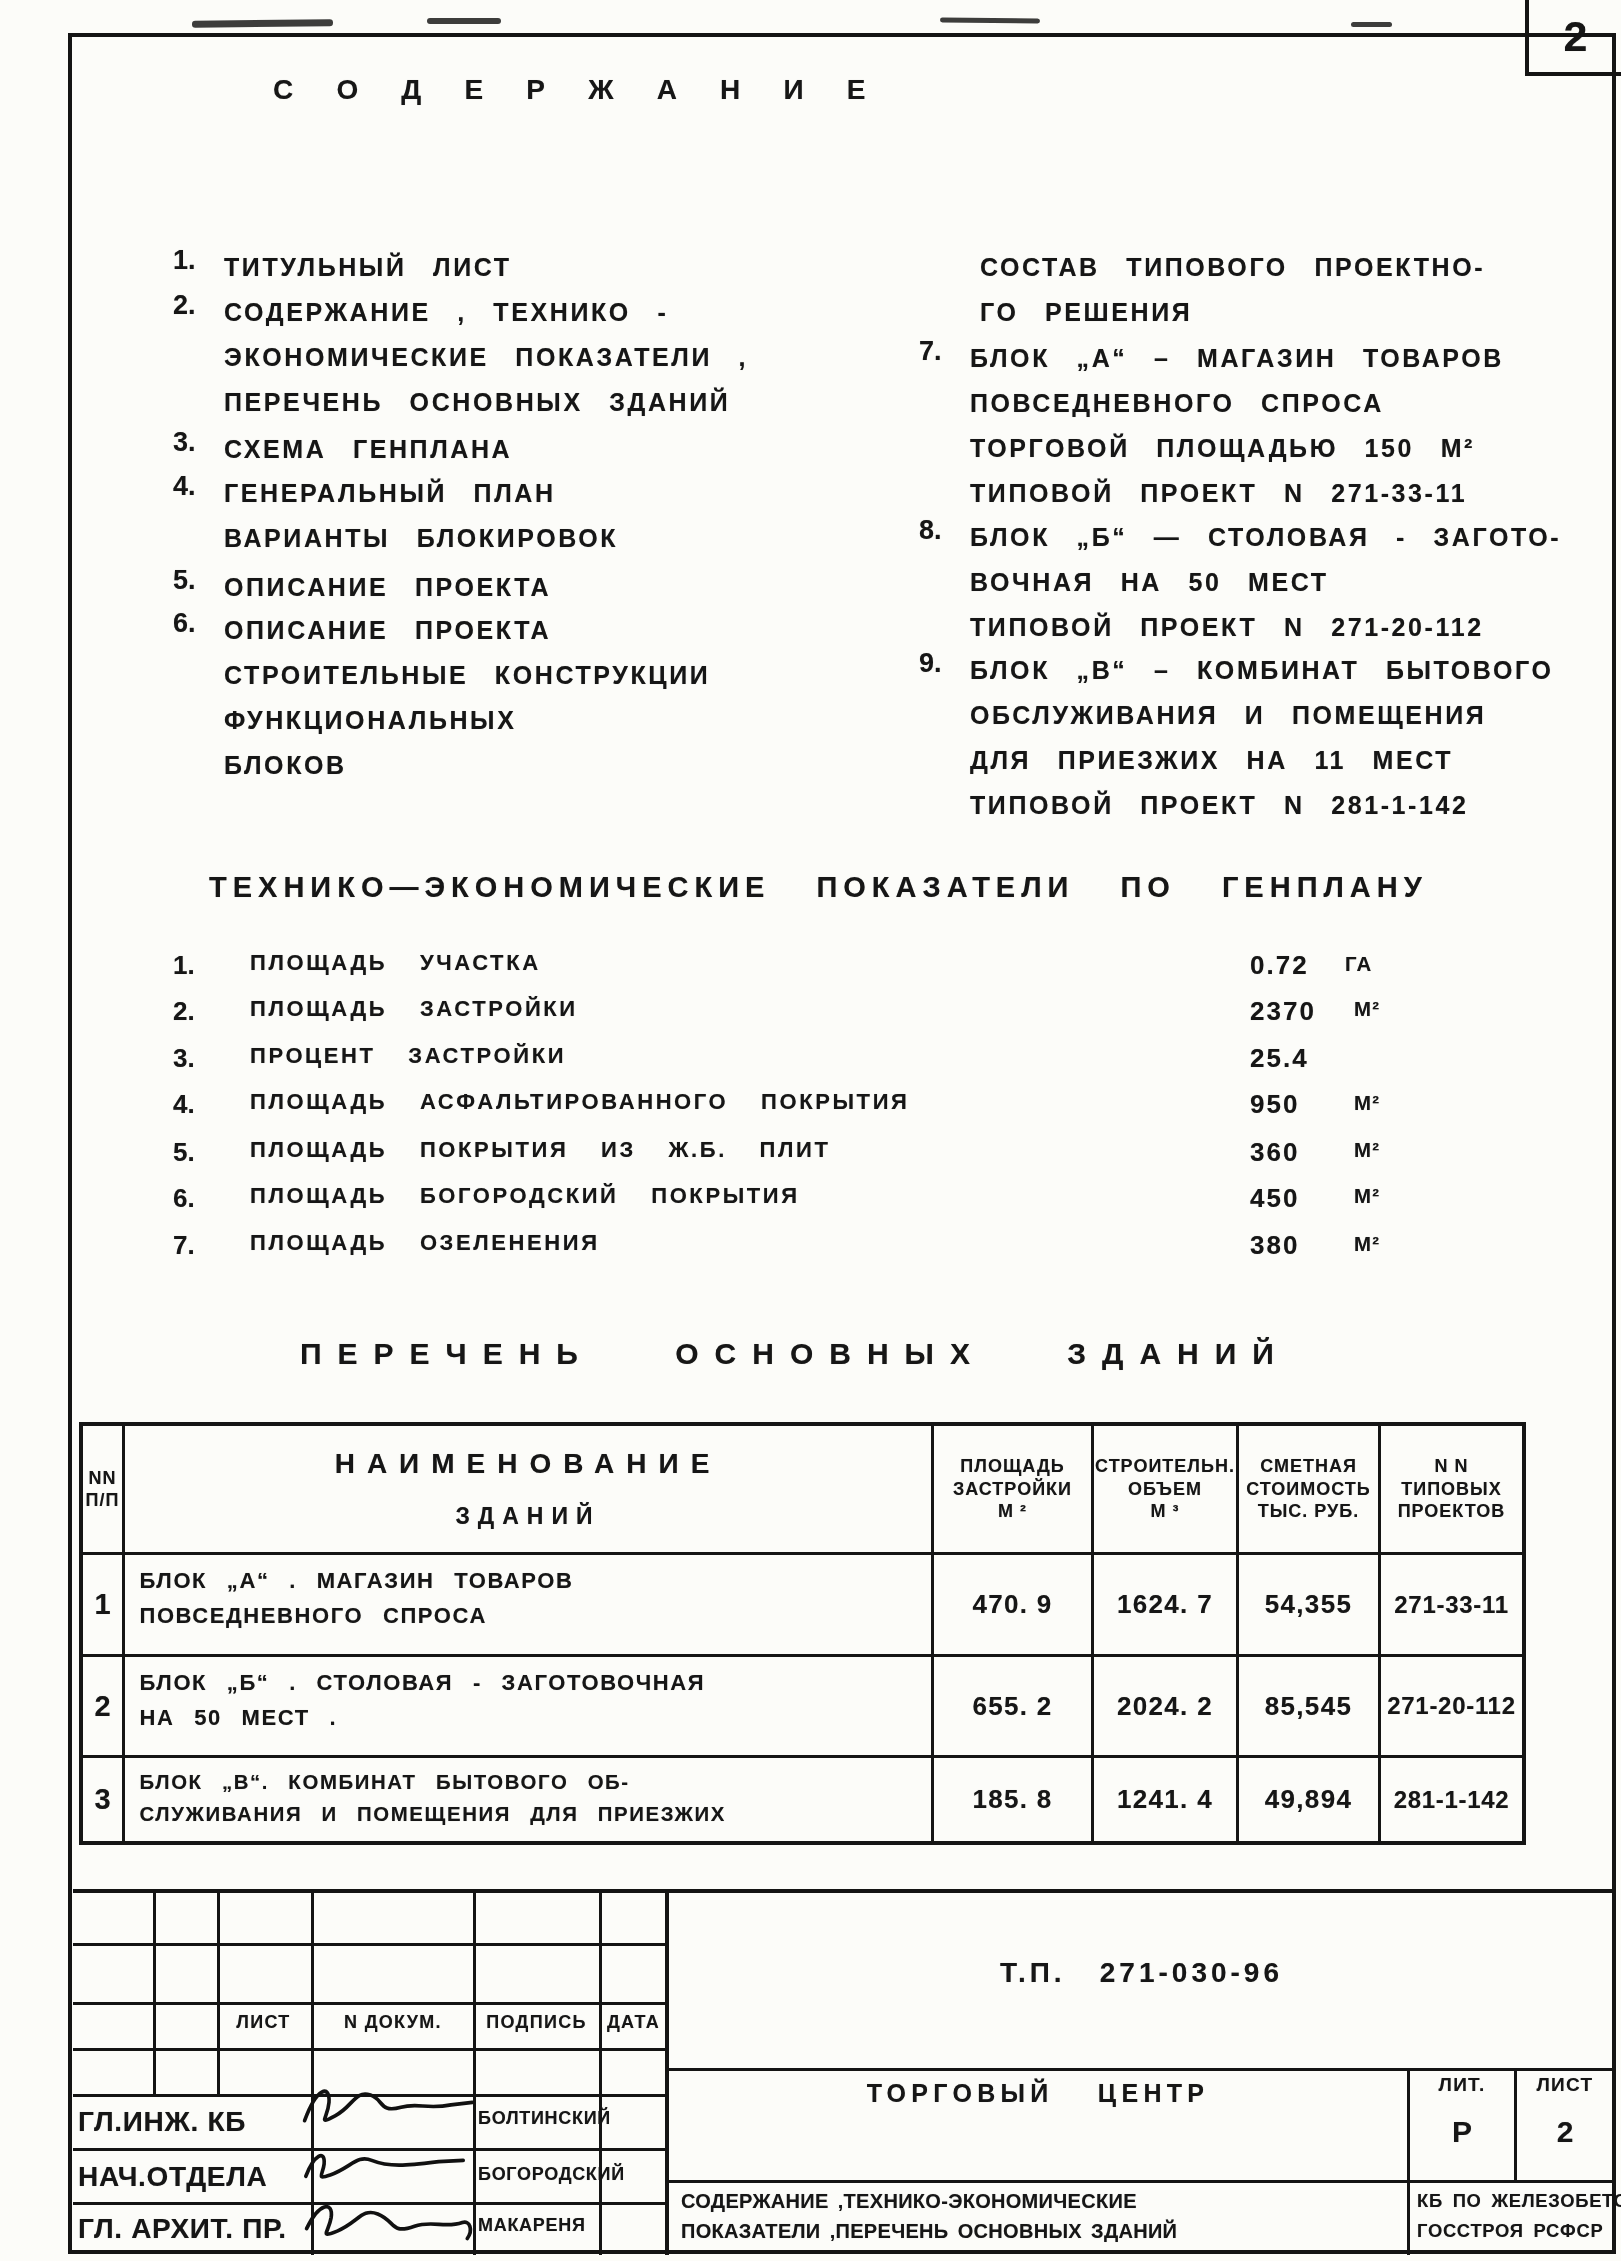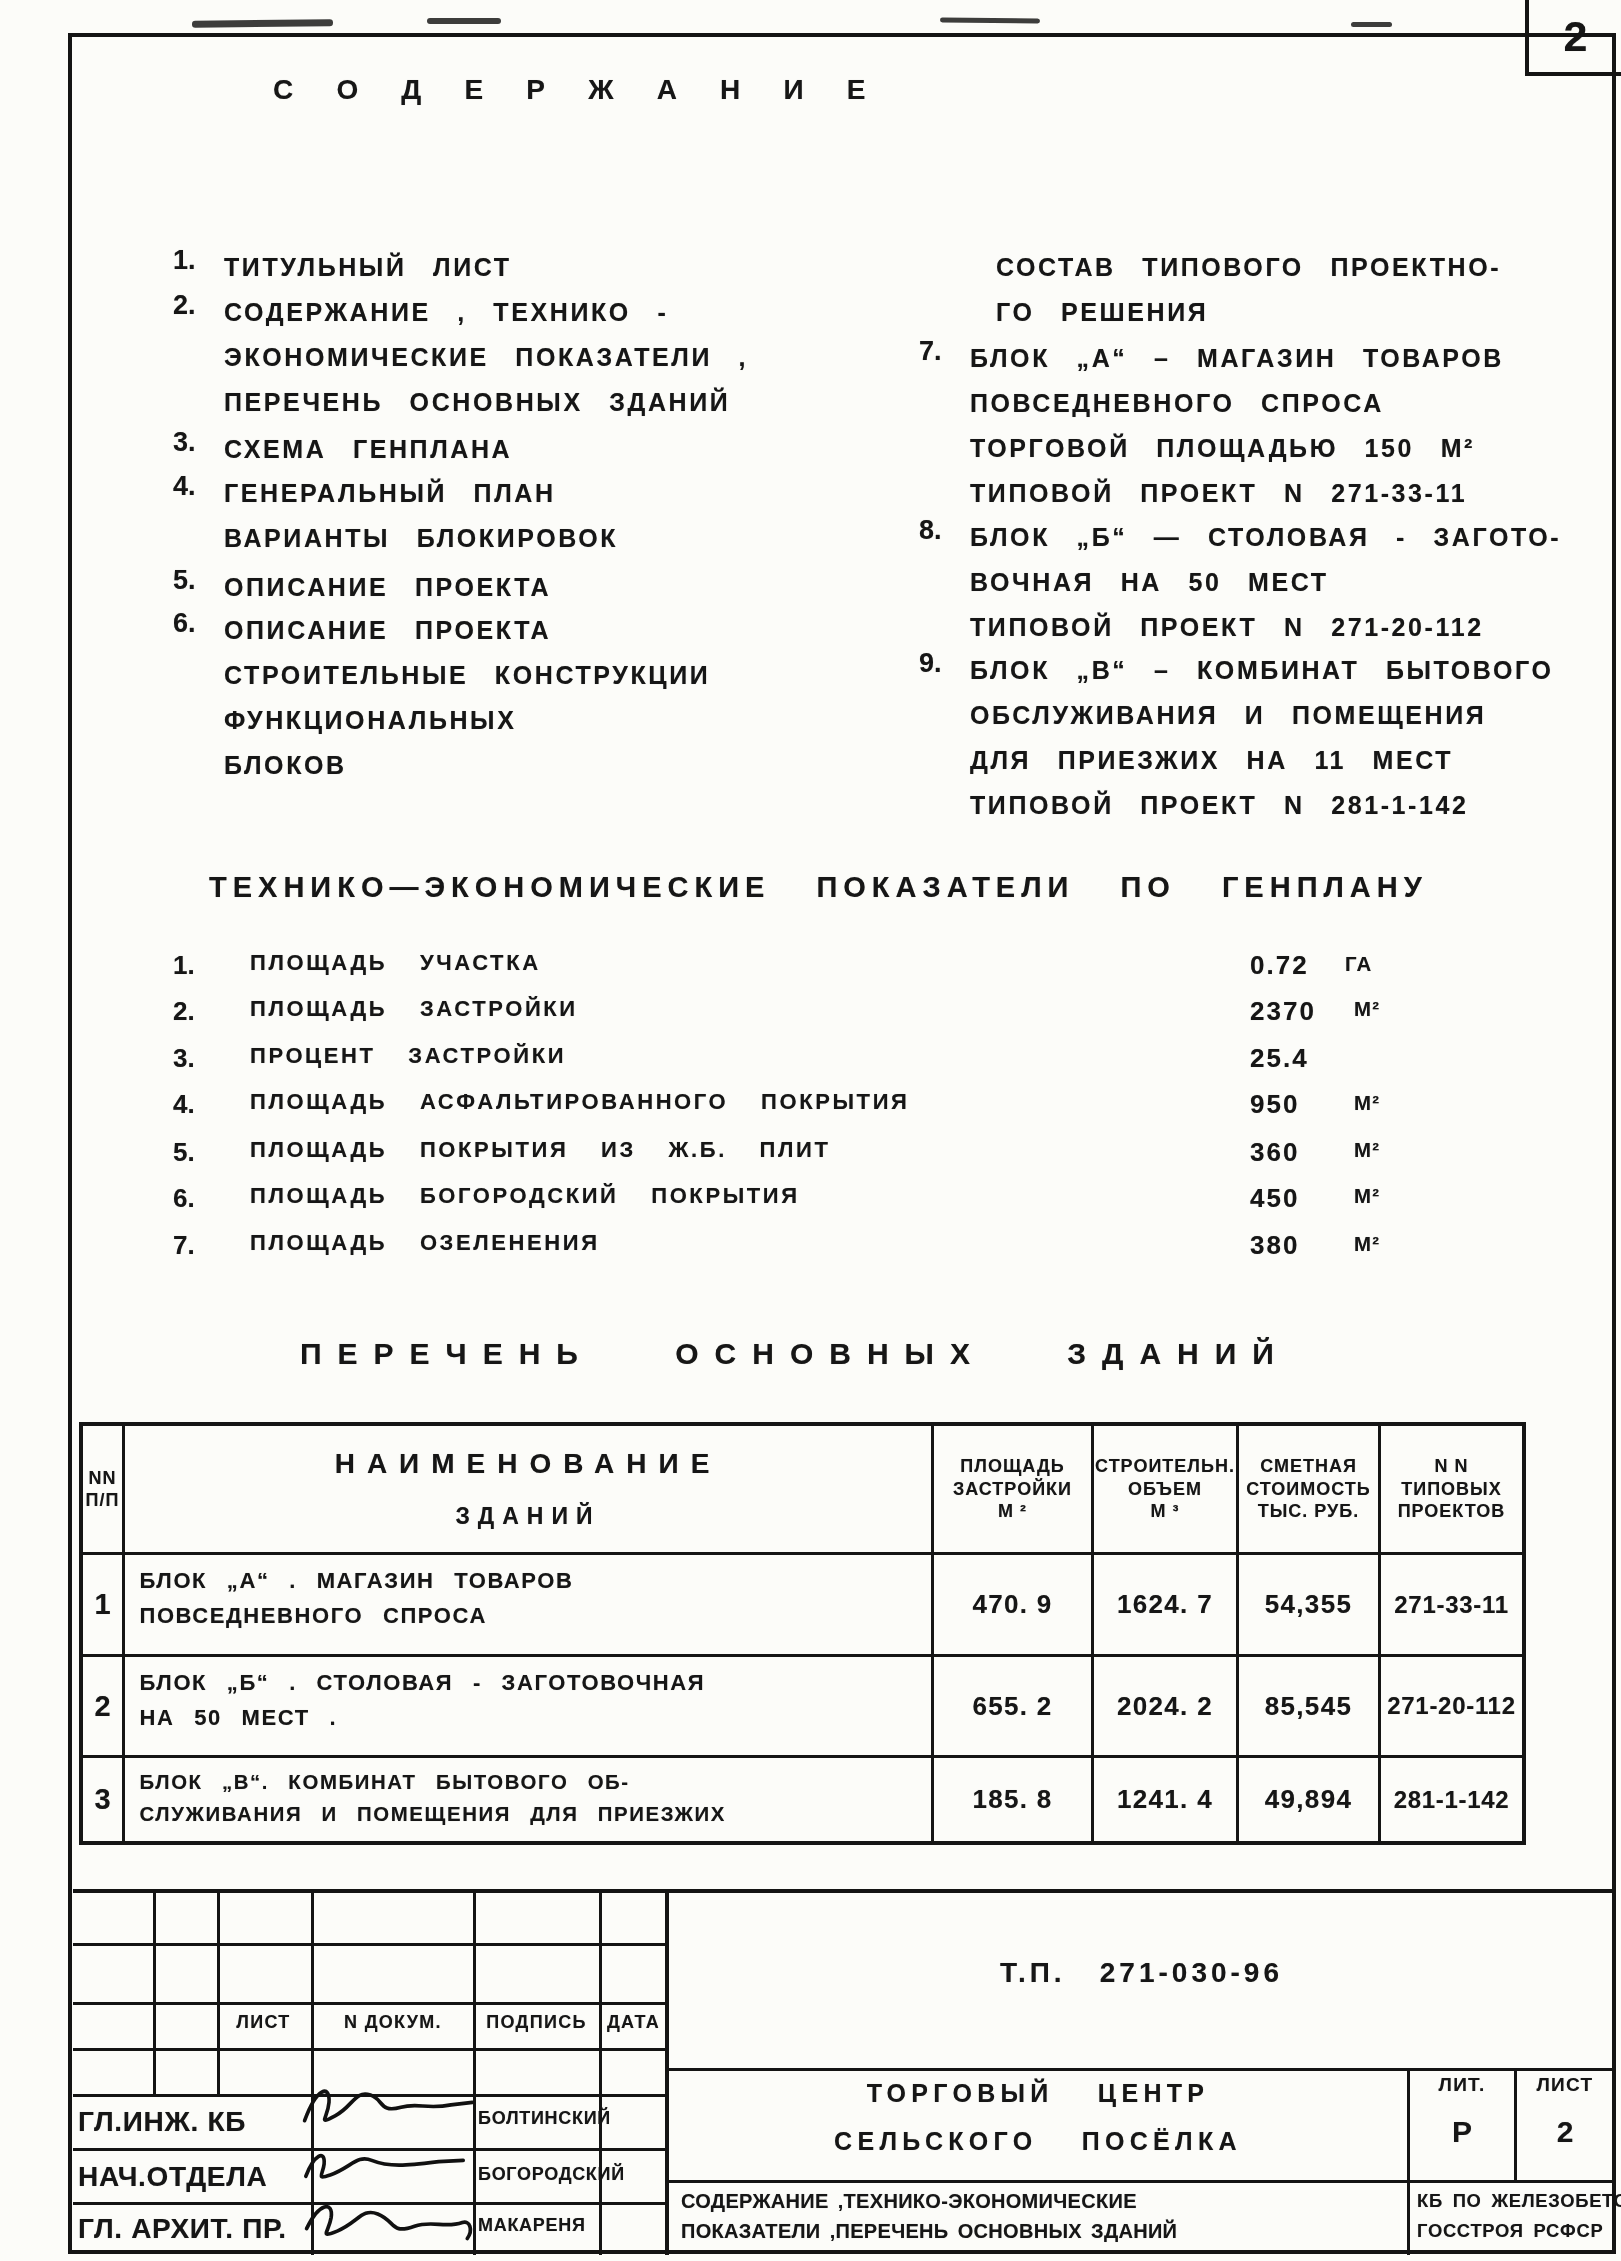--- a/index.html
+++ b/index.html
@@ -120,21 +120,21 @@
   <div class="citem" style="left:173px; top:608px;">
     <span class="cnum">6.</span>
     <div class="clines">
       <div class="cline">ОПИСАНИЕ ПРОЕКТА</div>
       <div class="cline">СТРОИТЕЛЬНЫЕ КОНСТРУКЦИИ</div>
       <div class="cline">ФУНКЦИОНАЛЬНЫХ</div>
       <div class="cline">БЛОКОВ</div>
     </div>
   </div>
 
-  <div class="citem" style="left:980px; top:245px;margin-left:16px;">
+  <div class="citem" style="left:980px; top:245px;">
     <div class="clines">
       <div class="cline">СОСТАВ ТИПОВОГО ПРОЕКТНО-</div>
       <div class="cline">ГО РЕШЕНИЯ</div>
     </div>
   </div>
   <div class="citem" style="left:919px; top:336px;">
     <span class="cnum">7.</span>
     <div class="clines">
       <div class="cline">БЛОК „А“ – МАГАЗИН ТОВАРОВ</div>
       <div class="cline">ПОВСЕДНЕВНОГО СПРОСА</div>
@@ -303,21 +303,20 @@
   </svg>
   <svg class="sig" style="left:298px; top:2136px;" width="184" height="61" viewBox="0 0 300 100">
     <path d="M12 66 C 26 30, 44 22, 42 46 C 40 64, 28 72, 52 64 C 86 52, 96 30, 120 40 C 150 52, 180 48, 230 42 L 270 40" stroke="#111" stroke-width="6" fill="none" stroke-linecap="round"></path>
   </svg>
   <svg class="sig" style="left:298px; top:2190px;" width="184" height="65" viewBox="0 0 300 100">
     <path d="M14 60 C 34 18, 58 14, 54 42 C 50 66, 34 76, 64 64 C 98 50, 104 26, 130 36 C 160 48, 150 70, 190 56 C 220 46, 240 60, 268 50 C 280 46, 286 62, 276 76" stroke="#111" stroke-width="6" fill="none" stroke-linecap="round"></path>
   </svg>
 
   <div class="abs st-code" style="left:676px; top:1957px; width:931px;">Т.П. 271-030-96</div>
   <div class="abs st-object" style="left:676px; top:2079px; width:724px;">ТОРГОВЫЙ ЦЕНТР</div>
-  <div class="abs st-object" style="left:676px; top:2127px; width:724px;">СЕЛЬСКОГО ПОСЁЛКА</div>
 
   <div class="abs st-cell-label" style="left:1410px; top:2074px; width:104px;">ЛИТ.</div>
   <div class="abs st-cell-value" style="left:1410px; top:2115px; width:104px;">Р</div>
   <div class="abs st-cell-label" style="left:1517px; top:2074px; width:96px;">ЛИСТ</div>
   <div class="abs st-cell-value" style="left:1517px; top:2115px; width:96px;">2</div>
 
   <div class="abs st-sheet-title" style="left:681px; top:2190px;">СОДЕРЖАНИЕ ,ТЕХНИКО-ЭКОНОМИЧЕСКИЕ</div>
   <div class="abs st-sheet-title" style="left:681px; top:2220px;">ПОКАЗАТЕЛИ ,ПЕРЕЧЕНЬ ОСНОВНЫХ ЗДАНИЙ</div>
   <div class="abs st-org" style="left:1417px; top:2190px;">КБ ПО ЖЕЛЕЗОБЕТОНУ</div>
   <div class="abs st-org" style="left:1417px; top:2220px;">ГОССТРОЯ РСФСР</div>

